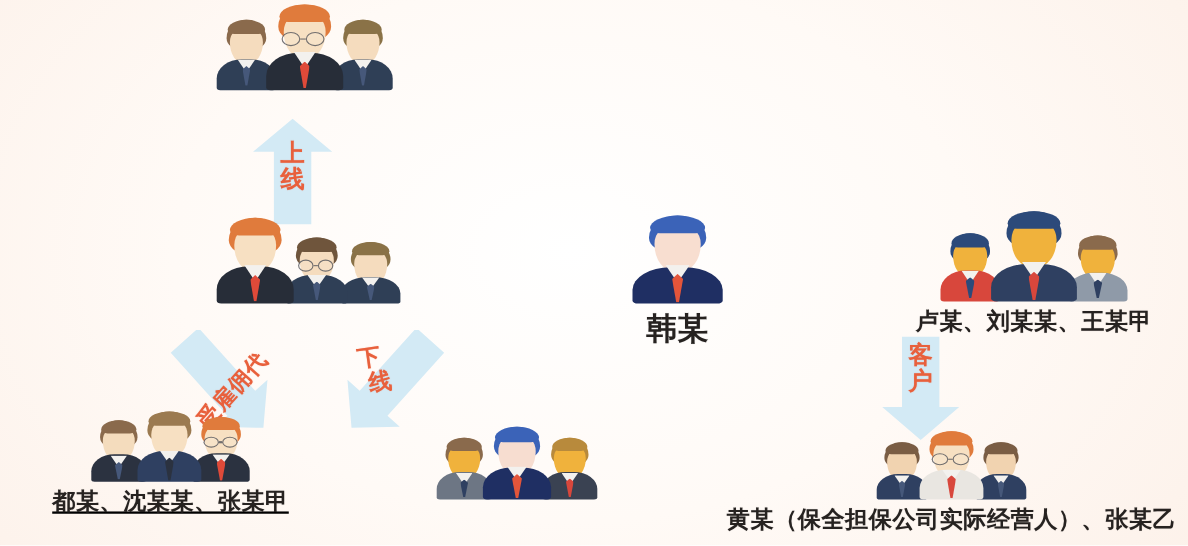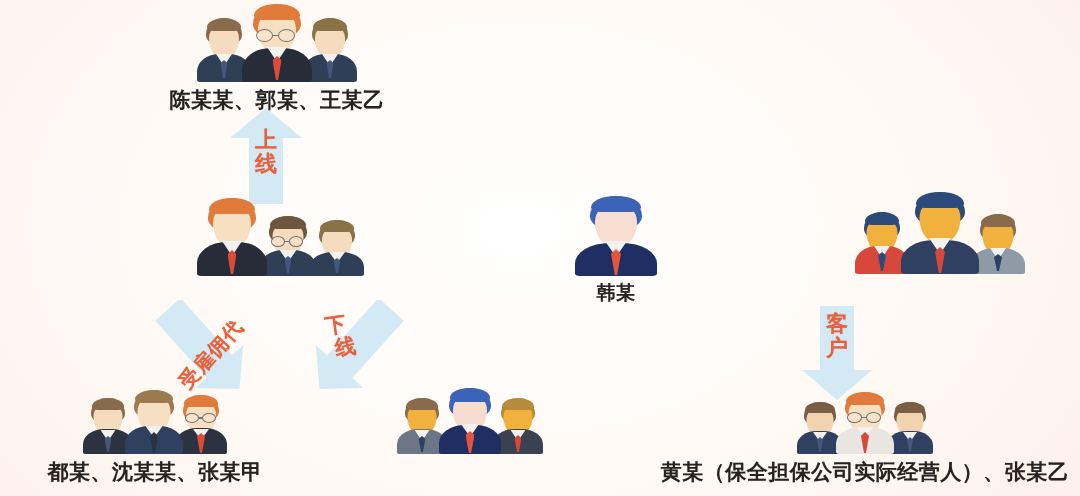--- a/index.html
+++ b/index.html
@@ -197,21 +197,20 @@
       <div class="person" style="width:56px;height:66px;margin:0 0 0 -12px;">
         <div class="hair" style="top:2px;width:36px;height:28px;background:#8a7247;"></div>
         <div class="head" style="top:8px;width:30px;height:34px;background:#f5dcbe;"></div>
         <div class="hairfront" style="top:2px;width:34px;height:13px;background:#8a7247;"></div>
         <div class="neck" style="top:36px;width:14px;height:12px;background:#edcfae;"></div>
         <div class="body" style="width:54px;height:28px;background:#2f3f56;"></div>
         <div class="shirt" style="bottom:16px;width:16px;height:12px;"></div>
         <div class="tie" style="bottom:4px;width:7px;height:18px;background:#46587a;"></div>
       </div>
     </div>
-    <div class="caption" style="font-size:21px;">陈某某、郭某、王某乙</div>
   </div>
 
   <div class="node" style="left:120px; top:198px; width:320px;">
     <div class="figures" style="height:78px;">
       <div class="person" style="width:74px;height:78px;z-index:6;margin:0 -10px 0 0;">
         <div class="hair" style="top:0px;width:48px;height:34px;background:#e07b3c;"></div>
         <div class="head" style="top:7px;width:38px;height:42px;background:#f7e0c2;"></div>
         <div class="hairfront" style="top:0px;width:46px;height:16px;background:#e07b3c;"></div>
         <div class="neck" style="top:42px;width:17px;height:14px;background:#eed1ae;"></div>
         <div class="body" style="width:70px;height:34px;background:#272d38;"></div>
@@ -250,21 +249,21 @@
       <div class="person" style="width:86px;height:80px;">
         <div class="hair" style="top:0px;width:52px;height:34px;background:#3b63b8;"></div>
         <div class="head" style="top:7px;width:42px;height:44px;background:#f8ded0;"></div>
         <div class="hairfront" style="top:0px;width:50px;height:16px;background:#3b63b8;"></div>
         <div class="neck" style="top:44px;width:18px;height:14px;background:#f0cdbb;"></div>
         <div class="body" style="width:82px;height:33px;background:#1f2f63;"></div>
         <div class="shirt" style="bottom:19px;width:22px;height:16px;"></div>
         <div class="tie" style="bottom:1px;width:10px;height:26px;background:#e3553a;"></div>
       </div>
     </div>
-    <div class="caption" style="font-size:19px;">韩某</div>
+    <div class="caption" style="font-size:28px;">韩某</div>
   </div>
 
 
   <div class="node" style="left:800px; top:192px; width:280px;">
     <div class="figures" style="height:82px;">
       <div class="person" style="width:56px;height:64px;margin:0 -10px 0 0;">
         <div class="hair" style="top:2px;width:36px;height:28px;background:#2c4a7a;"></div>
         <div class="head" style="top:8px;width:31px;height:34px;background:#f0b23c;"></div>
         <div class="hairfront" style="top:2px;width:34px;height:13px;background:#2c4a7a;"></div>
         <div class="neck" style="top:36px;width:14px;height:12px;background:#e2a233;"></div>
@@ -284,20 +283,21 @@
       <div class="person" style="width:56px;height:62px;margin:0 0 0 -10px;">
         <div class="hair" style="top:2px;width:36px;height:28px;background:#8a6a4c;"></div>
         <div class="head" style="top:8px;width:31px;height:34px;background:#f0b23c;"></div>
         <div class="hairfront" style="top:2px;width:34px;height:13px;background:#8a6a4c;"></div>
         <div class="neck" style="top:36px;width:14px;height:12px;background:#e2a233;"></div>
         <div class="body" style="width:54px;height:26px;background:#8f9aa8;"></div>
         <div class="shirt" style="bottom:14px;width:16px;height:12px;"></div>
         <div class="tie" style="bottom:3px;width:8px;height:17px;background:#2f4061;"></div>
       </div>
     </div>
+    <div class="caption" style="font-size:21px;">卢某、刘某某、王某甲</div>
   </div>
 
   <div class="arrow" style="left:798px; top:306px; width:78px; height:94px;">
     <svg width="78" height="94" viewBox="0 0 78 94" aria-hidden="true">
       <polygon points="22,0 56,0 56,64 74,64 39,94 4,64 22,64" fill="#d3eaf5"></polygon>
     </svg>
     <div class="alabel vstack" style="left:0; top:6px; width:78px; font-size:22px; display:flex;">
       <span>客</span>
       <span>户</span>
     </div>
@@ -359,21 +359,21 @@
       <g transform="rotate(132 65 54)">
         <polygon points="15,37 92,37 92,22 122,54 92,86 92,71 15,71" fill="#d3eaf5" transform="translate(-10,0)"></polygon>
       </g>
     </svg>
     <div class="alabel vstack" style="left:16px; top:14px; width:70px; font-size:21px; display:flex; transform:rotate(-8deg);">
       <span>下</span>
       <span style="margin-left:14px;">线</span>
     </div>
   </div>
 
-  <div class="node" style="left:10px; top:390px; width:290px;">
+  <div class="node" style="left:10px; top:374px; width:290px;text-decoration:underline;">
     <div class="figures" style="height:64px;">
       <div class="person" style="width:52px;height:58px;margin:0 -10px 0 0;">
         <div class="hair" style="top:2px;width:34px;height:26px;background:#8a6a4c;"></div>
         <div class="head" style="top:7px;width:29px;height:32px;background:#f4dcbd;"></div>
         <div class="hairfront" style="top:2px;width:32px;height:12px;background:#8a6a4c;"></div>
         <div class="neck" style="top:33px;width:13px;height:11px;background:#e8cba8;"></div>
         <div class="body" style="width:50px;height:25px;background:#2b3240;"></div>
         <div class="shirt" style="bottom:13px;width:15px;height:11px;"></div>
         <div class="tie" style="bottom:2px;width:7px;height:16px;background:#46587a;"></div>
       </div>

